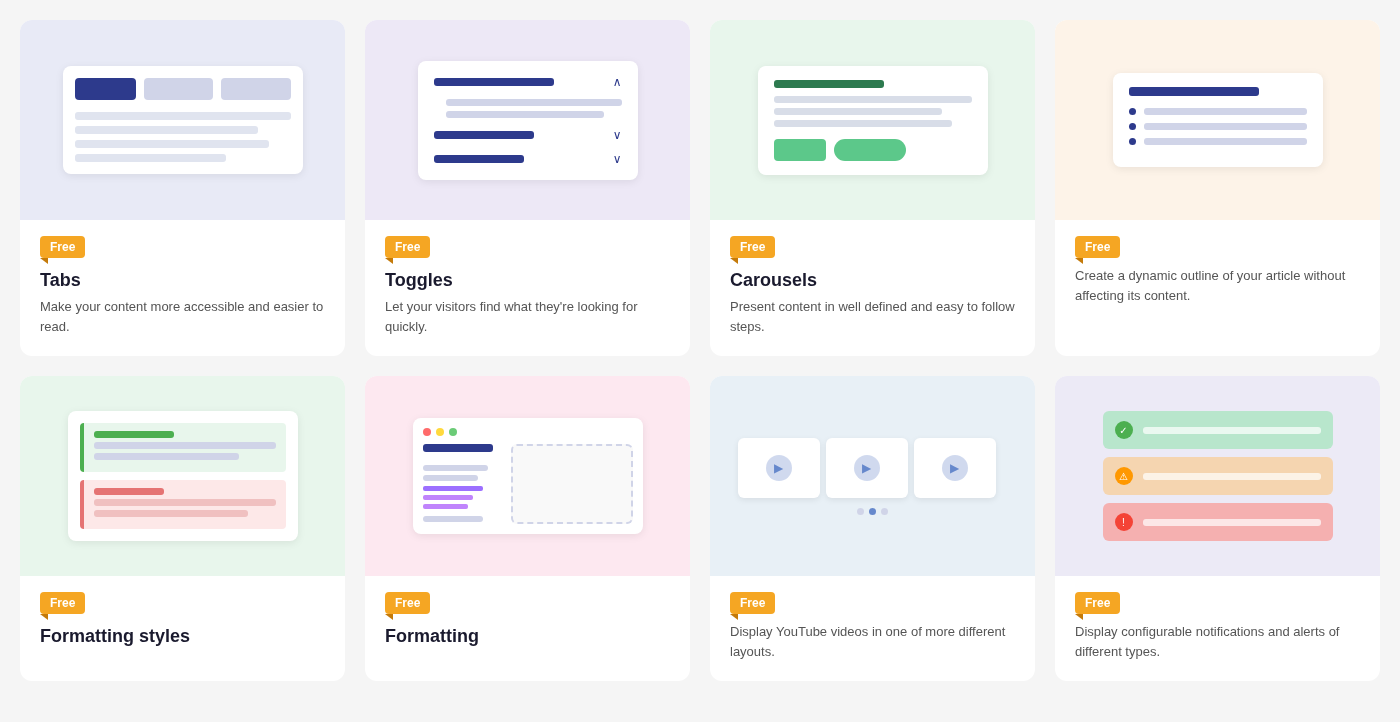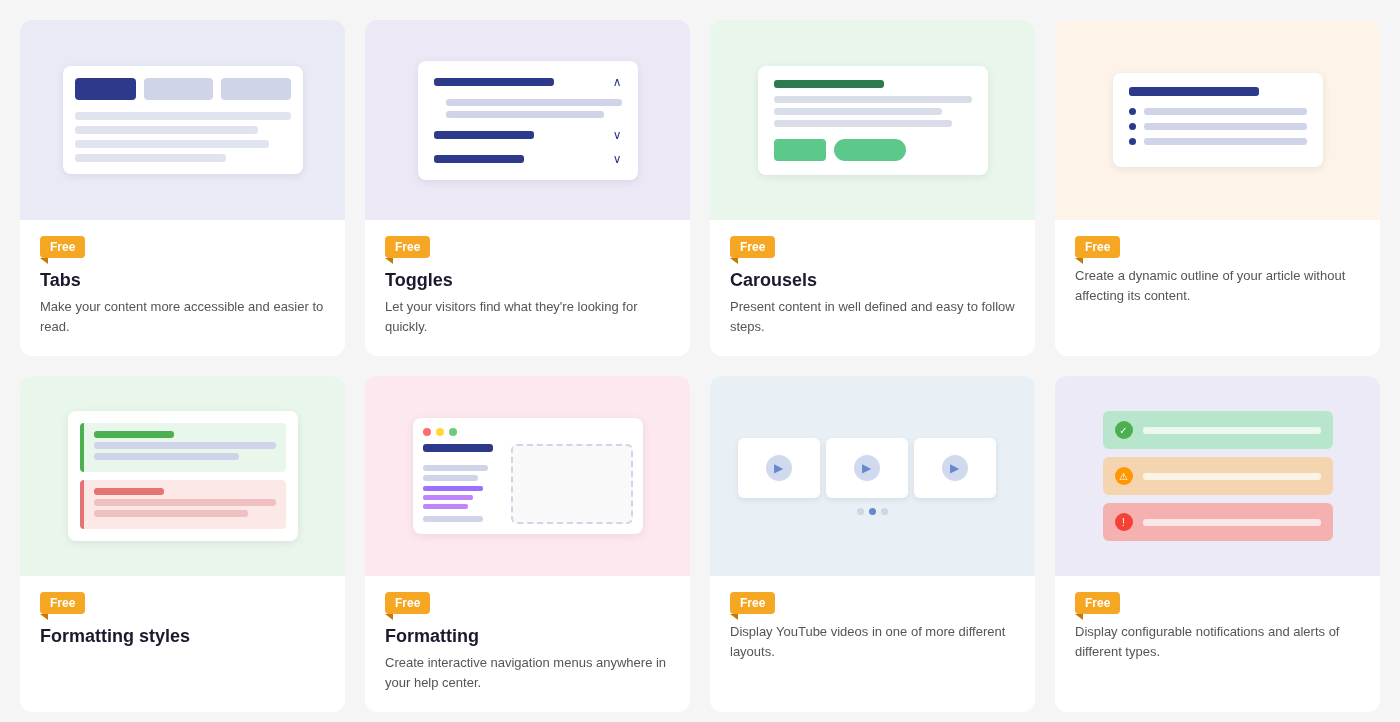--- a/index.html
+++ b/index.html
@@ -549,21 +549,20 @@
               <div class="nav-left-line" style="width:60px"></div>
             </div>
           </div>
           <div class="nav-right"></div>
         </div>
       </div>
     </div>
     <div class="card-body">
       <div class="free-badge">Free</div>
       <div class="card-title">Formatting</div>
-      <div class="card-desc">Create interactive navigation menus anywhere in your help center.</div>
     </div>
   </div>
 
   <div class="card">
     <div class="card-preview preview-video">
       <div class="video-mock">
         <div class="video-row">
           <div class="video-thumb">
             <div class="play-btn">▶</div>
           </div>

